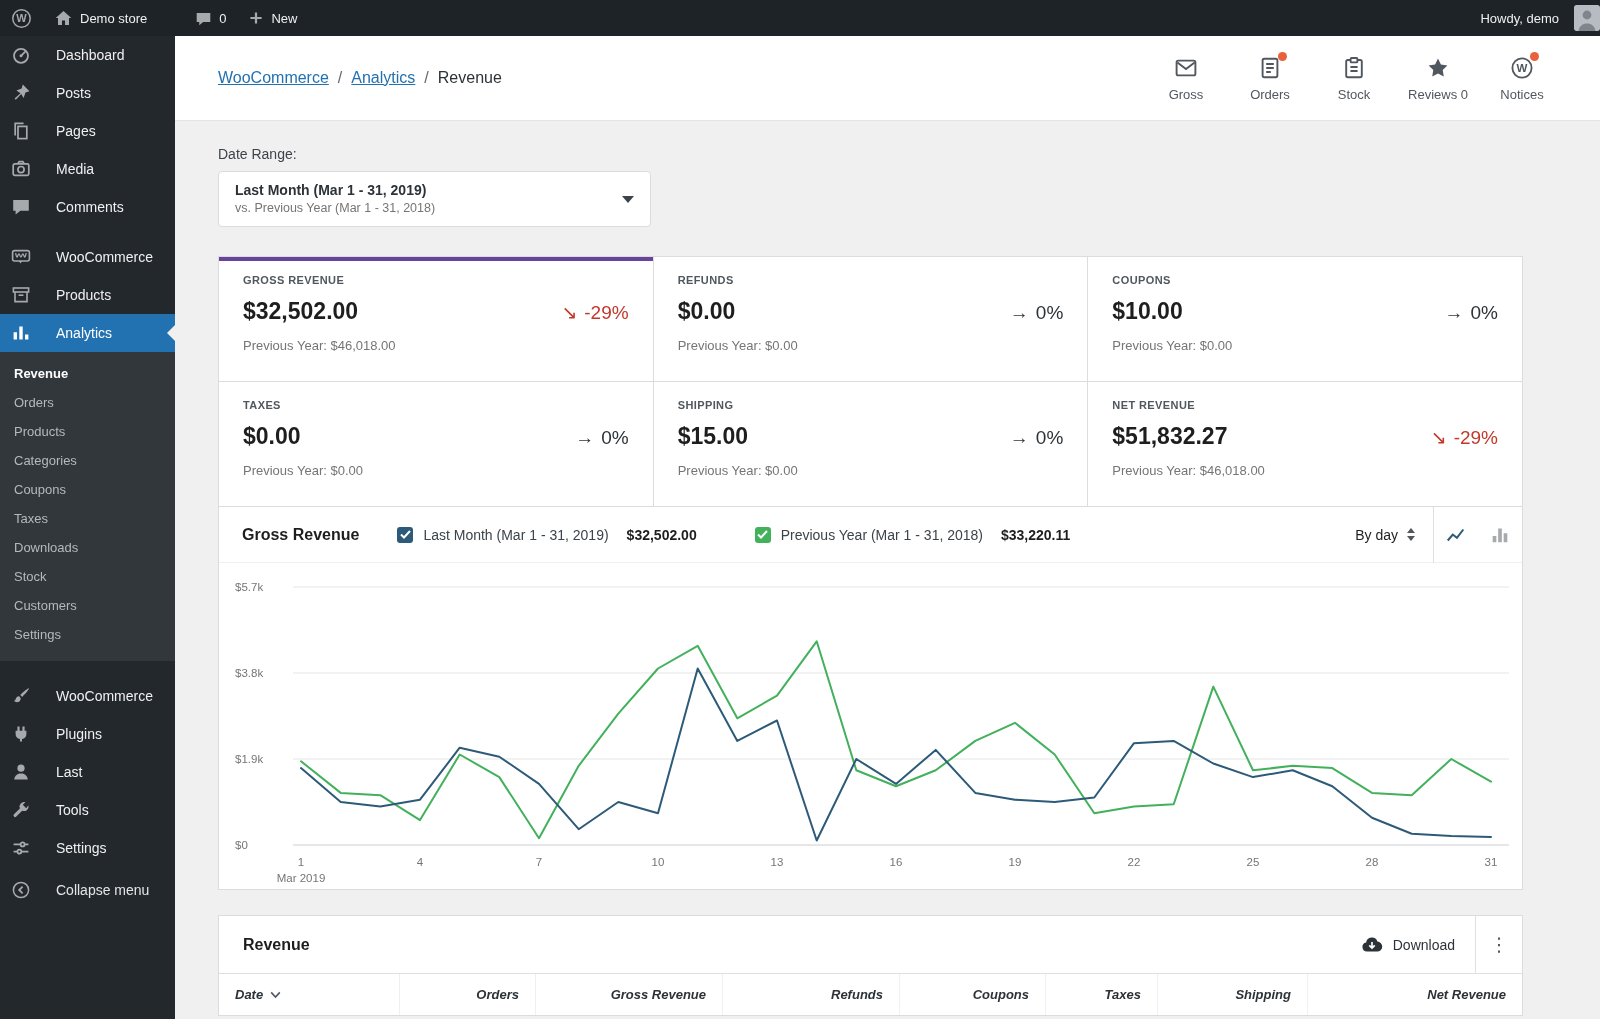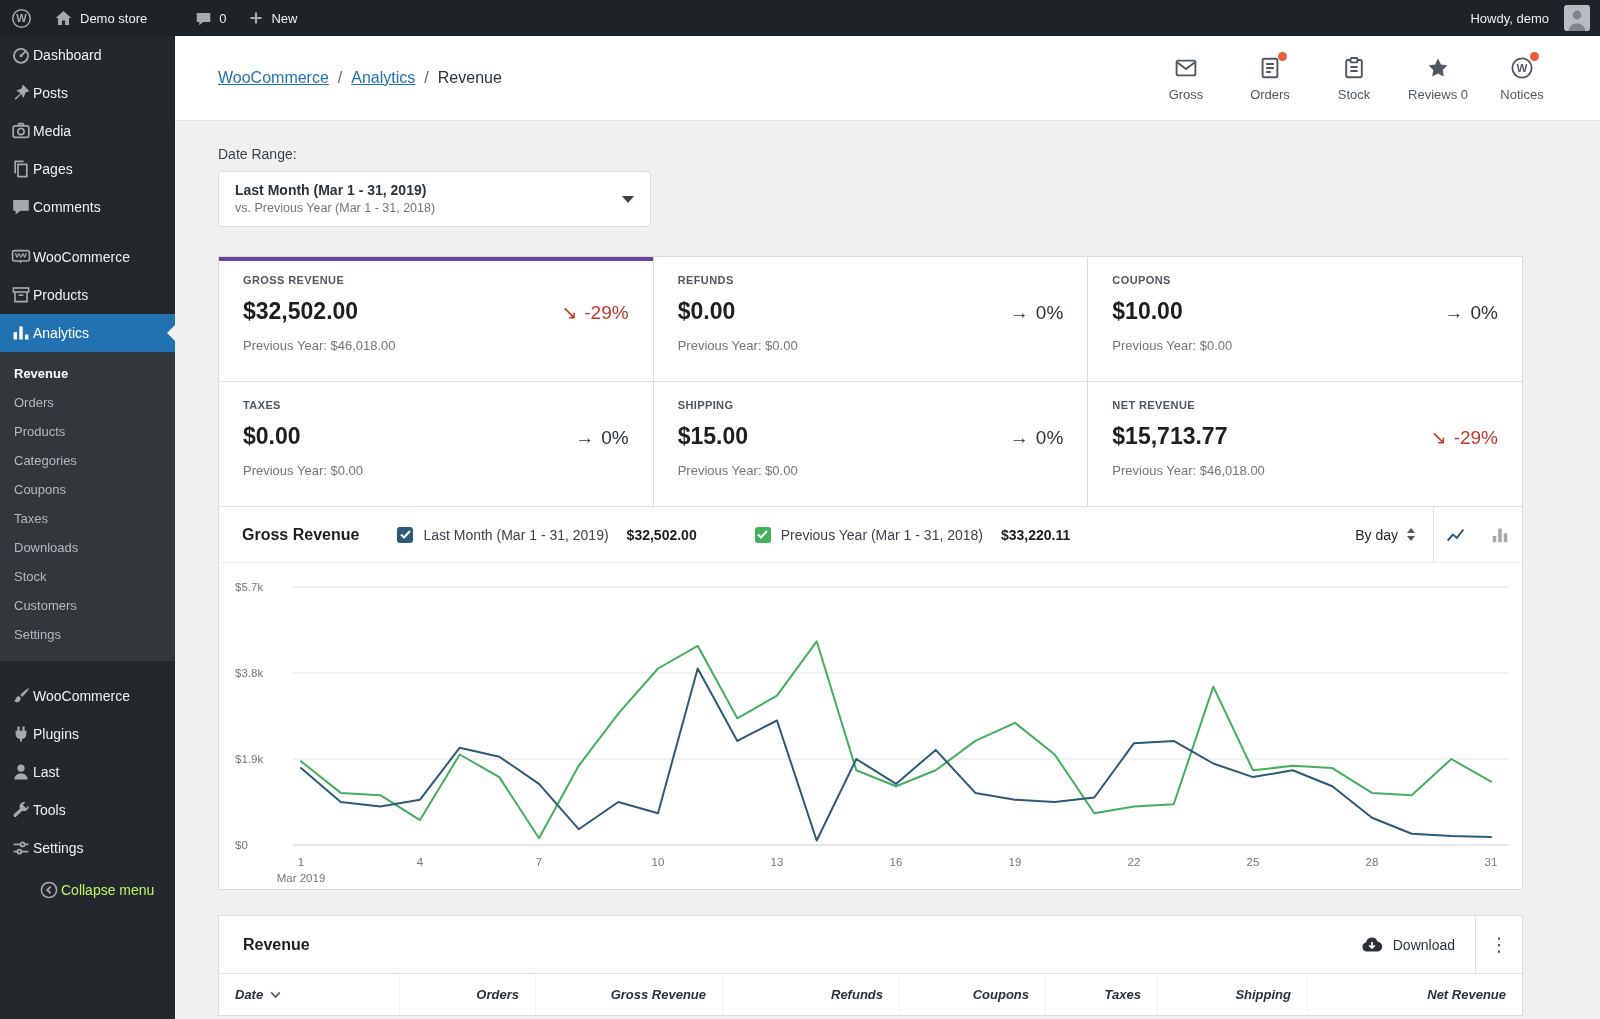--- a/index.html
+++ b/index.html
@@ -6,37 +6,37 @@
   * { box-sizing:border-box; margin:0; padding:0; }
   html,body { width:1600px; height:1019px; }
   body { position:relative; font-family:"Liberation Sans",sans-serif; background:#f0f0f1; overflow:hidden; color:#1e1e1e; }
   svg { display:block; }
 
   
   .admin-bar { position:absolute; top:0; left:0; width:1600px; height:36px; background:#1d2327; display:flex; align-items:center; color:#f0f0f1; font-size:13px; z-index:60; }
   .ab-item { display:flex; align-items:center; gap:7px; padding:0 11px; height:36px; cursor:pointer; white-space:nowrap; }
   .ab-item .ab-icon { color:#a7aaad; display:flex; }
   .ab-group-gap { width:26px; }
-  .ab-right { margin-left:auto; display:flex; align-items:center; gap:4px; padding-right:10px; }
+  .ab-right { margin-left:auto; display:flex; align-items:center; gap:4px; }
   .avatar { width:26px; height:26px; border-radius:2px; overflow:hidden; flex:none; }
 
   
   .sidebar { position:absolute; top:36px; left:0; width:175px; height:983px; background:#23282d; font-size:14px; z-index:50; }
-  .menu-item { position:relative; display:flex; align-items:center; gap:2px; padding:9px 8px 9px 11px; color:#f0f0f1; cursor:pointer; }
+  .menu-item { position:relative; display:flex; align-items:center; gap:25px; padding:9px 8px 9px 11px; color:#f0f0f1; cursor:pointer; }
   .menu-item .mi-icon { width:20px; height:20px; color:#a7aaad; flex:none; display:flex; align-items:center; justify-content:center; }
   .menu-item.active { background:#2271b1; color:#fff; }
   .menu-item.active .mi-icon { color:#fff; }
   .menu-arrow { position:absolute; right:0; top:50%; margin-top:-8px; width:0; height:0; border:8px solid transparent; border-left:none; border-right:8px solid #f0f0f1; }
   .menu-sep { height:12px; }
   .menu-sep.small { height:4px; }
   .menu-sep.tall { height:16px; }
   .submenu { background:#32373c; padding:7px 0 12px; }
   .submenu-item { padding:7px 12px 7px 14px; font-size:13px; color:#b4b9be; cursor:pointer; }
   .submenu-item.current { color:#fff; font-weight:bold; }
-  .collapse-item { color:#bef264;margin-left:28px; }
+  .collapse-item { color:#e5e5e5; }
   .collapse-item .mi-icon { color:#a7aaad; }
 
   
   .content { position:absolute; top:36px; left:175px; width:1425px; height:983px; background:#f0f0f1; overflow:hidden; }
   .content-header { height:85px; background:#fff; border-bottom:1px solid #e2e4e7; display:flex; align-items:center; padding:0 36px 0 43px; }
   .breadcrumb { font-size:16px; display:flex; gap:9px; align-items:center; }
   .breadcrumb .crumb-link { color:#2271b1; text-decoration:underline; cursor:pointer; }
   .crumb-sep { color:#646970; }
   .crumb-current { color:#2c3338; }
   .activity-tabs { margin-left:auto; display:flex; }
@@ -165,35 +165,35 @@
     <span class="mi-icon">
         <svg width="20" height="20" viewBox="0 0 20 20" fill="currentColor">
           <path d="M11.8 1.6 18.4 8.2l-3.9 1.2-1.9 5.6-2.4-4.1-5.4 5.9-1.2-1.2 5.9-5.4L5.4 7.4l5.2-1.9z"></path>
         </svg>
       </span>
     <span>Posts</span>
   </div>
   <div class="menu-item">
     <span class="mi-icon">
         <svg width="20" height="20" viewBox="0 0 20 20">
+          <path d="M12.6 2.4H4.2v12.2" fill="none" stroke="currentColor" stroke-width="1.7"></path>
+          <rect x="7" y="5.4" width="8.8" height="12.2" fill="none" stroke="currentColor" stroke-width="1.7"></rect>
+        </svg>
+      </span>
+    <span>Pages</span>
+  </div>
+  <div class="menu-item">
+    <span class="mi-icon">
+        <svg width="20" height="20" viewBox="0 0 20 20">
           <rect x="2.2" y="4.8" width="15.6" height="11.6" rx="1.6" fill="none" stroke="currentColor" stroke-width="1.7"></rect>
           <circle cx="10" cy="10.6" r="3.1" fill="none" stroke="currentColor" stroke-width="1.7"></circle>
           <path d="M6.8 4.8 8.2 2.6h3.6l1.4 2.2" fill="none" stroke="currentColor" stroke-width="1.7"></path>
         </svg>
       </span>
     <span>Media</span>
-  </div>
-  <div class="menu-item">
-    <span class="mi-icon">
-        <svg width="20" height="20" viewBox="0 0 20 20">
-          <path d="M12.6 2.4H4.2v12.2" fill="none" stroke="currentColor" stroke-width="1.7"></path>
-          <rect x="7" y="5.4" width="8.8" height="12.2" fill="none" stroke="currentColor" stroke-width="1.7"></rect>
-        </svg>
-      </span>
-    <span>Pages</span>
   </div>
   <div class="menu-item">
     <span class="mi-icon">
         <svg width="20" height="20" viewBox="0 0 20 20" fill="currentColor">
           <path d="M2.2 3h15.6v10.8H9.4L4.6 17.6v-3.8H2.2z"></path>
         </svg>
       </span>
     <span>Comments</span>
   </div>
   <div class="menu-sep"></div>
@@ -427,21 +427,21 @@
           <span class="sc-delta">
               <span>→</span>
               <span>0%</span>
             </span>
           </div>
         <div class="sc-prev">Previous Year: $0.00</div>
       </div>
       <div class="summary-card down">
         <div class="sc-label">NET REVENUE</div>
         <div class="sc-row">
-            <span class="sc-value">$15,713.77</span>
+            <span class="sc-value">$51,832.27</span>
           <span class="sc-delta">
               <span>↘</span>
               <span>-29%</span>
             </span>
           </div>
         <div class="sc-prev">Previous Year: $46,018.00</div>
       </div>
     </div>
 
     <div class="chart-panel">

